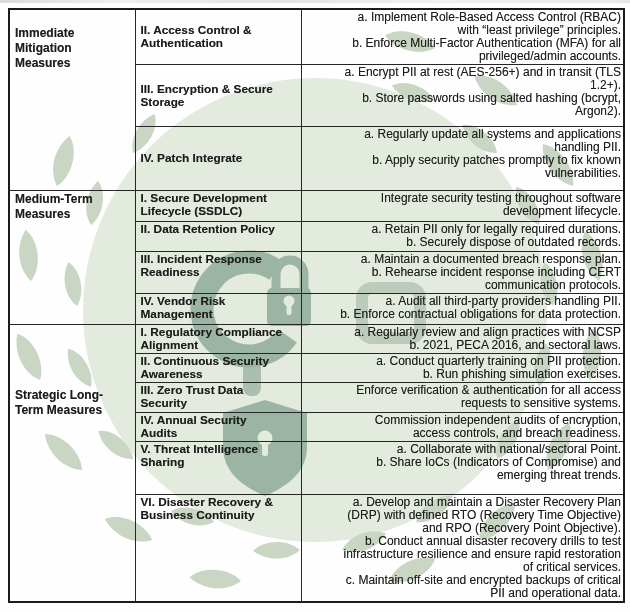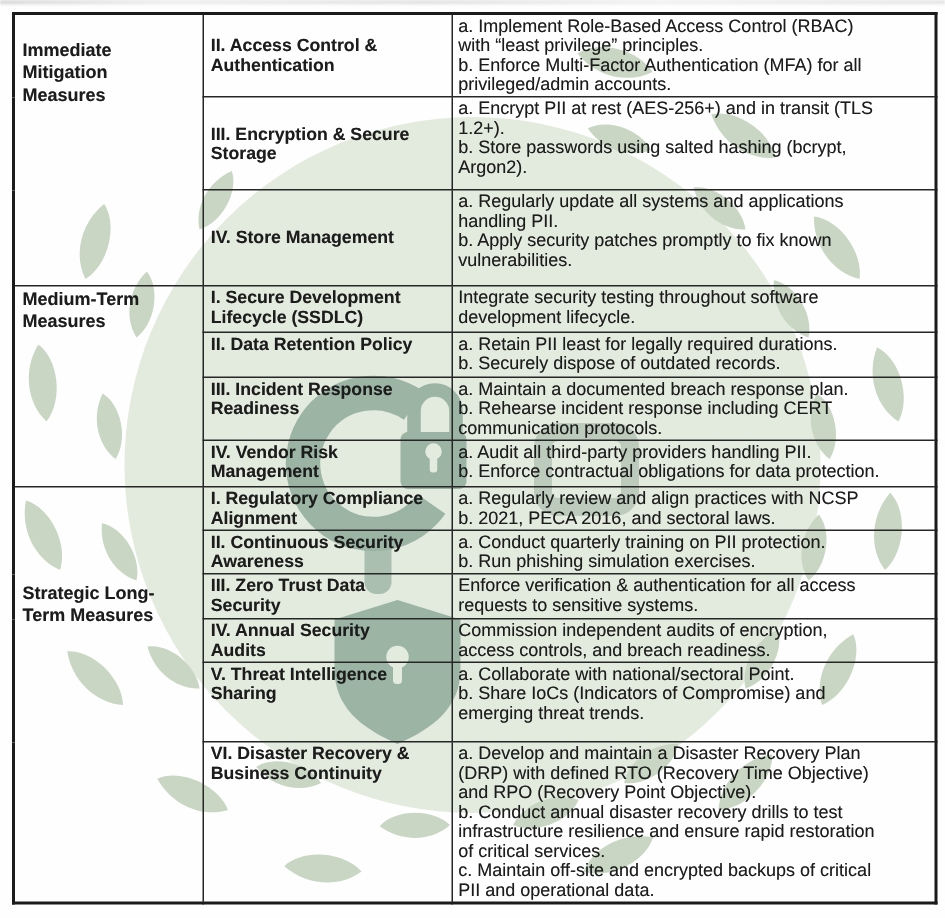--- a/index.html
+++ b/index.html
@@ -26,21 +26,21 @@
     border:2px solid #1b1b1b;
   }
   td{
     border:1.5px solid #262626;
     vertical-align:top;
     padding:1px 2px 1px 5px;
     font-size:12px;line-height:13px;color:#1c1c1c;
     white-space:pre-line;overflow:hidden;
     text-shadow:0 0 .4px rgba(20,20,20,.45);
   }
-  td.details{padding-left:4px;}
+  td.details{padding-left:4px;text-align:right;}
   td.measure{font-weight:700;font-size:11.8px;}
   td.cat{font-weight:700;font-size:12px;line-height:15px;}
   td.mid{vertical-align:middle;}
   .cat1{padding-top:16px;}
   .cat2{}
   .cat3{padding-top:63px;}
   .h27{height:27px}.h29{height:29px}.h30{height:30px}.h31{height:31px}
   .h41{height:41px}.h53{height:53px}.h55{height:55px}.h62{height:62px}
   .h64{height:64px}.h116{height:96px}
 </style>
@@ -127,38 +127,38 @@
       </tr>
       <tr class="h62">
         <td class="measure mid">III. Encryption &amp; Secure
 Storage</td>
         <td class="details">a. Encrypt PII at rest (AES-256+) and in transit (TLS
 1.2+).
 b. Store passwords using salted hashing (bcrypt,
 Argon2).</td>
       </tr>
       <tr class="h64">
-        <td class="measure mid">IV. Store Management</td>
+        <td class="measure mid">IV. Patch Integrate</td>
         <td class="details">a. Regularly update all systems and applications
 handling PII.
 b. Apply security patches promptly to fix known
 vulnerabilities.</td>
       </tr>
 
       <tr class="h31">
         <td class="cat cat2" rowspan="4">Medium-Term
 Measures</td>
         <td class="measure">I. Secure Development
 Lifecycle (SSDLC)</td>
         <td class="details">Integrate security testing throughout software
 development lifecycle.</td>
       </tr>
       <tr class="h30">
         <td class="measure">II. Data Retention Policy</td>
-        <td class="details">a. Retain PII least for legally required durations.
+        <td class="details">a. Retain PII only for legally required durations.
 b. Securely dispose of outdated records.</td>
       </tr>
       <tr class="h41">
         <td class="measure">III. Incident Response
 Readiness</td>
         <td class="details">a. Maintain a documented breach response plan.
 b. Rehearse incident response including CERT
 communication protocols.</td>
       </tr>
       <tr class="h31">

